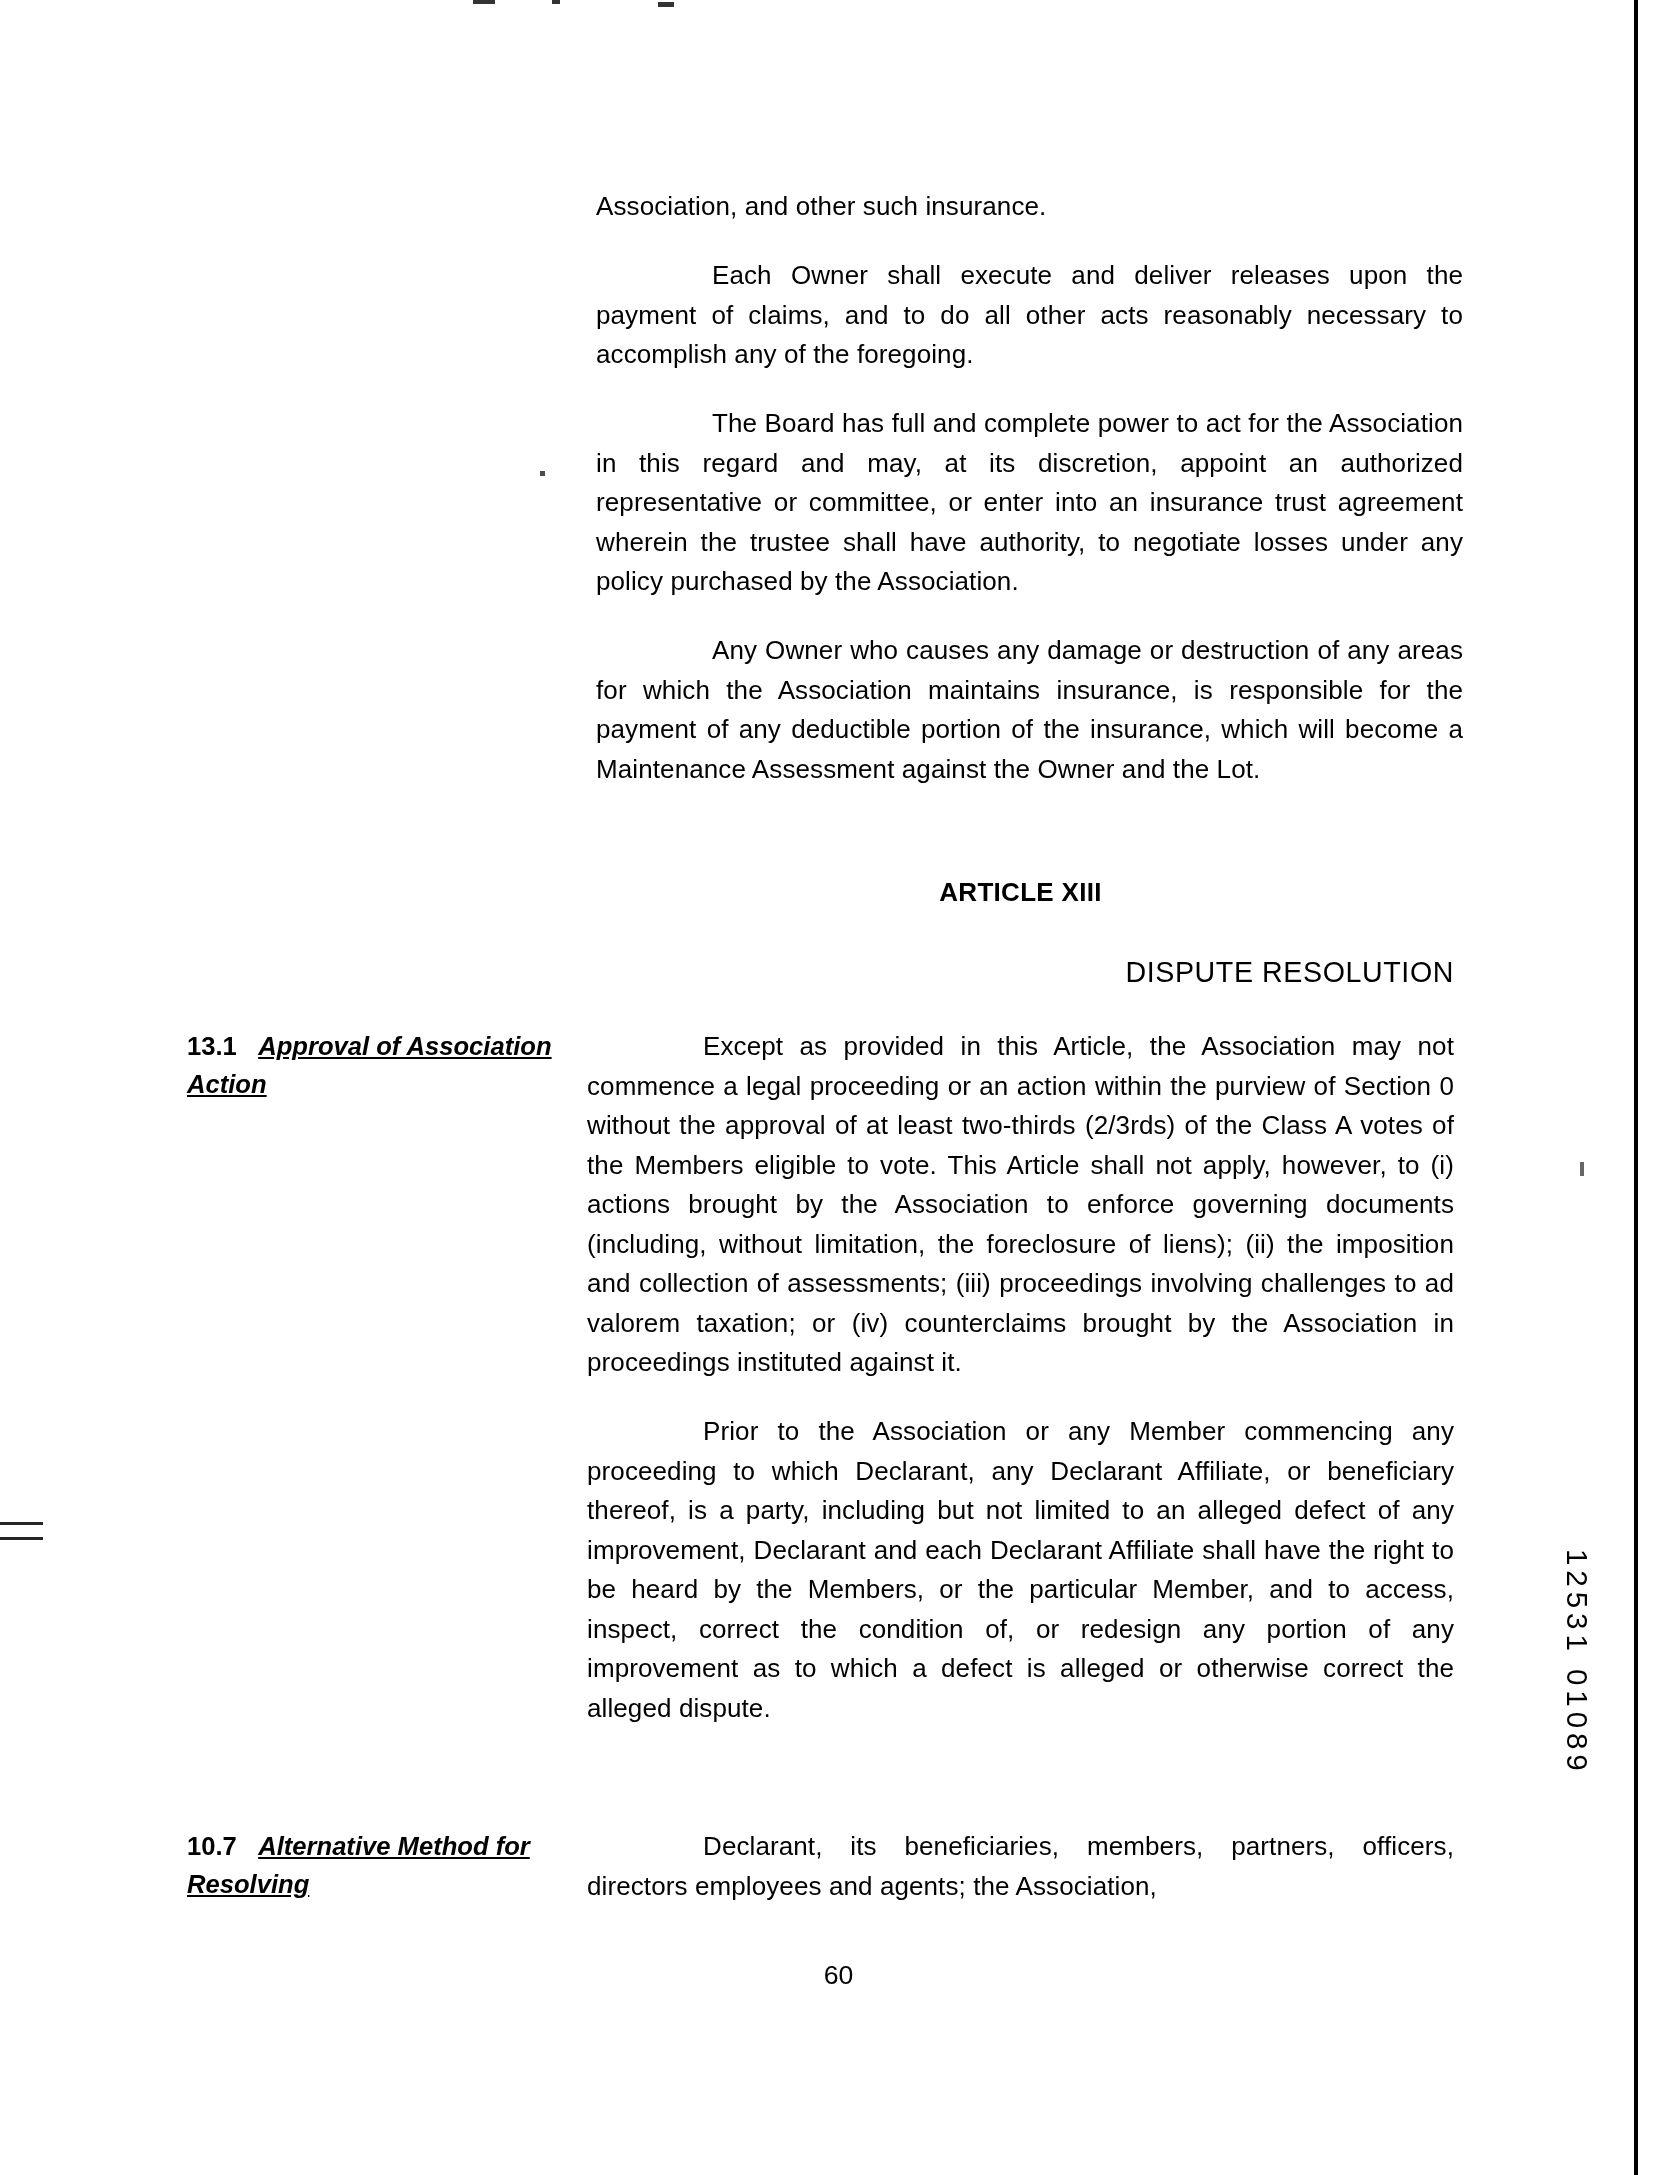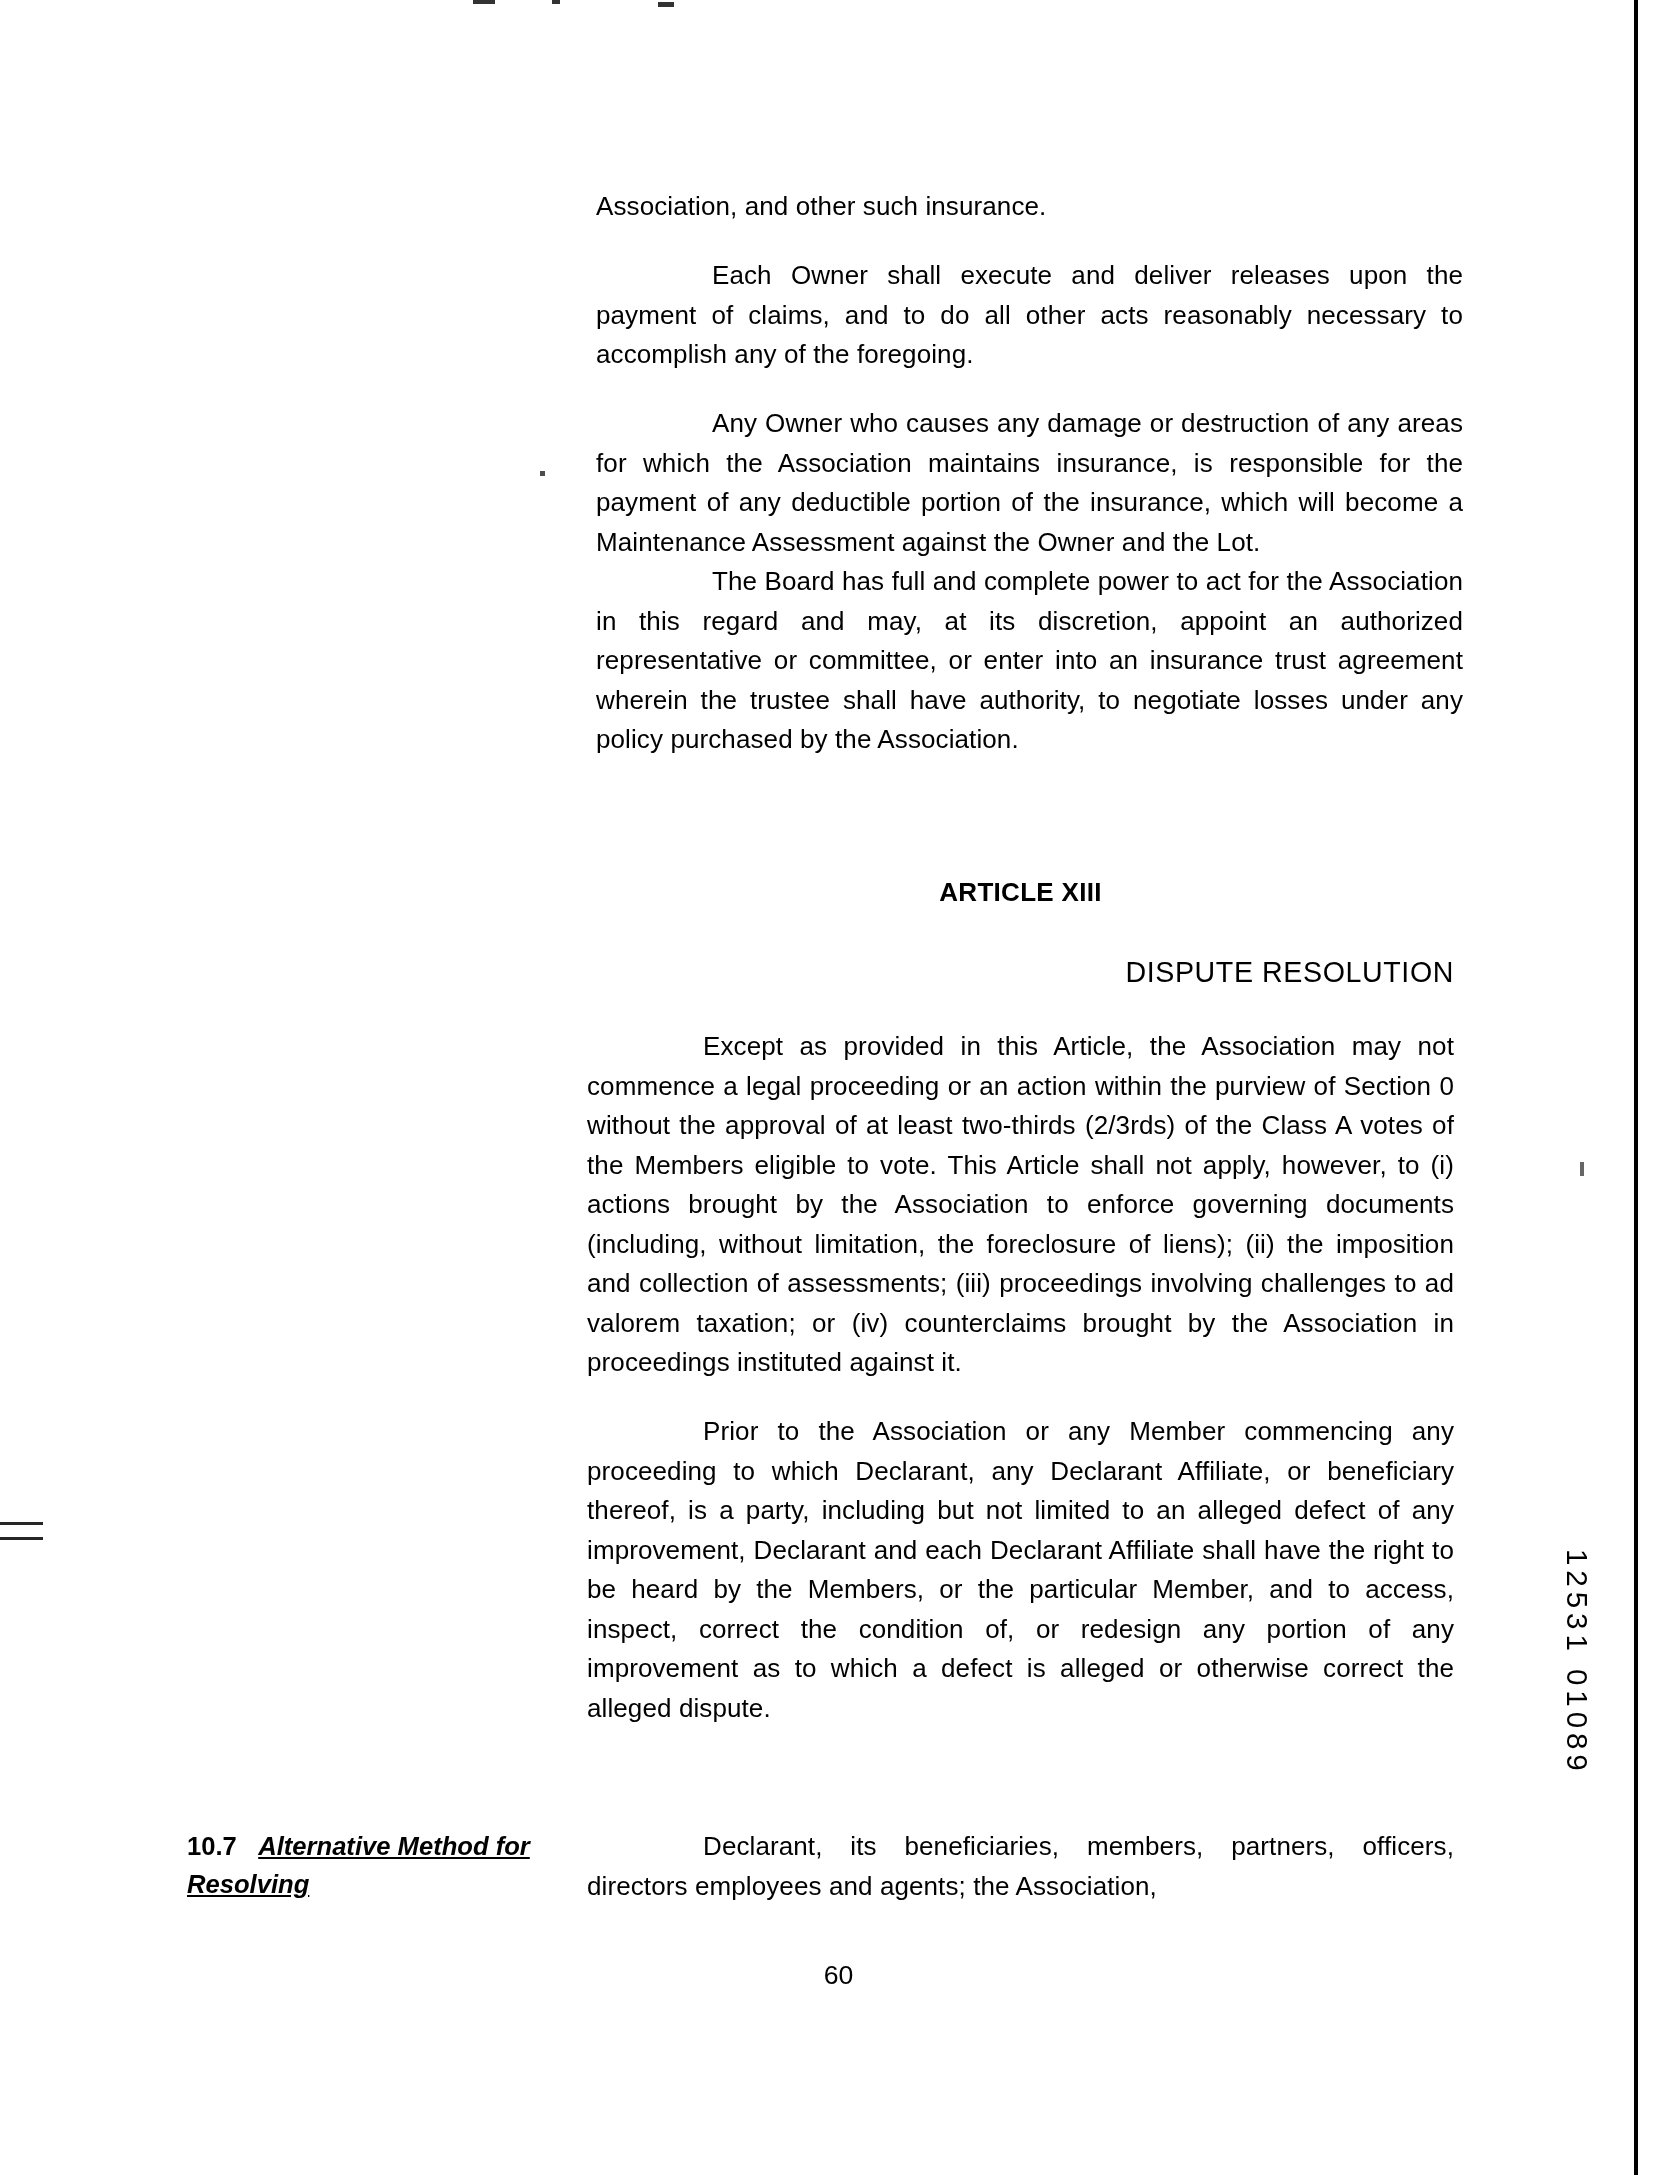--- a/index.html
+++ b/index.html
@@ -130,27 +130,31 @@
   <div class="scan-tick" style="left:0px; top:1537px; width:43px; height:3px;"></div>
   <div class="stray" style="left:473px; top:0px; width:21.7px; height:3.9px;"></div>
   <div class="stray" style="left:552px; top:0px; width:7.9px; height:3.9px;"></div>
   <div class="stray" style="left:658px; top:2px; width:15.8px; height:4.9px;"></div>
   <div class="stray" style="left:1580px; top:1162px; width:3.9px; height:13.8px; opacity:0.6;"></div>
   <div class="stray" style="left:540px; top:471px; width:4.9px; height:4.9px; opacity:0.7;"></div>
 
   <div class="body-col" style="top:187px;margin-left:9px;">
     <p class="para">Association, and other such insurance.</p>
     <p class="para indent">Each Owner shall execute and deliver releases upon the payment of claims, and to do all other acts reasonably necessary to accomplish any of the foregoing.</p>
+    <p class="para indent">The Board has full and complete power to act for the Association in this regard and may, at its discretion, appoint an authorized representative or committee, or enter into an insurance trust agreement wherein the trustee shall have authority, to negotiate losses under any policy purchased by the Association.</p>
     <p class="para indent last">Any Owner who causes any damage or destruction of any areas for which the Association maintains insurance, is responsible for the payment of any deductible portion of the insurance, which will become a Maintenance Assessment against the Owner and the Lot.</p>
-    <p class="para indent">The Board has full and complete power to act for the Association in this regard and may, at its discretion, appoint an authorized representative or committee, or enter into an insurance trust agreement wherein the trustee shall have authority, to negotiate losses under any policy purchased by the Association.</p>
   </div>
 
   <div class="article-head" style="top:877px;">ARTICLE XIII</div>
   <div class="article-sub" style="top:956px;">DISPUTE RESOLUTION</div>
 
+  <div class="section-label" style="top:1027px;">
+    <span class="num">13.1</span>
+    <span>&nbsp;&nbsp;</span><span class="title">Approval of Association Action</span>
+  </div>
 
   <div class="body-col" style="top:1027px;">
     <p class="para indent">Except as provided in this Article, the Association may not commence a legal proceeding or an action within the purview of Section 0 without the approval of at least two-thirds (2/3rds) of the Class A votes of the Members eligible to vote. This Article shall not apply, however, to (i) actions brought by the Association to enforce governing documents (including, without limitation, the foreclosure of liens); (ii) the imposition and collection of assessments; (iii) proceedings involving challenges to ad valorem taxation; or (iv) counterclaims brought by the Association in proceedings instituted against it.</p>
     <p class="para indent last">Prior to the Association or any Member commencing any proceeding to which Declarant, any Declarant Affiliate, or beneficiary thereof, is a party, including but not limited to an alleged defect of any improvement, Declarant and each Declarant Affiliate shall have the right to be heard by the Members, or the particular Member, and to access, inspect, correct the condition of, or redesign any portion of any improvement as to which a defect is alleged or otherwise correct the alleged dispute.</p>
   </div>
 
   <div class="section-label" style="top:1827px;">
     <span class="num">10.7</span>
     <span>&nbsp;&nbsp;</span><span class="title">Alternative Method for Resolving</span>
   </div>

